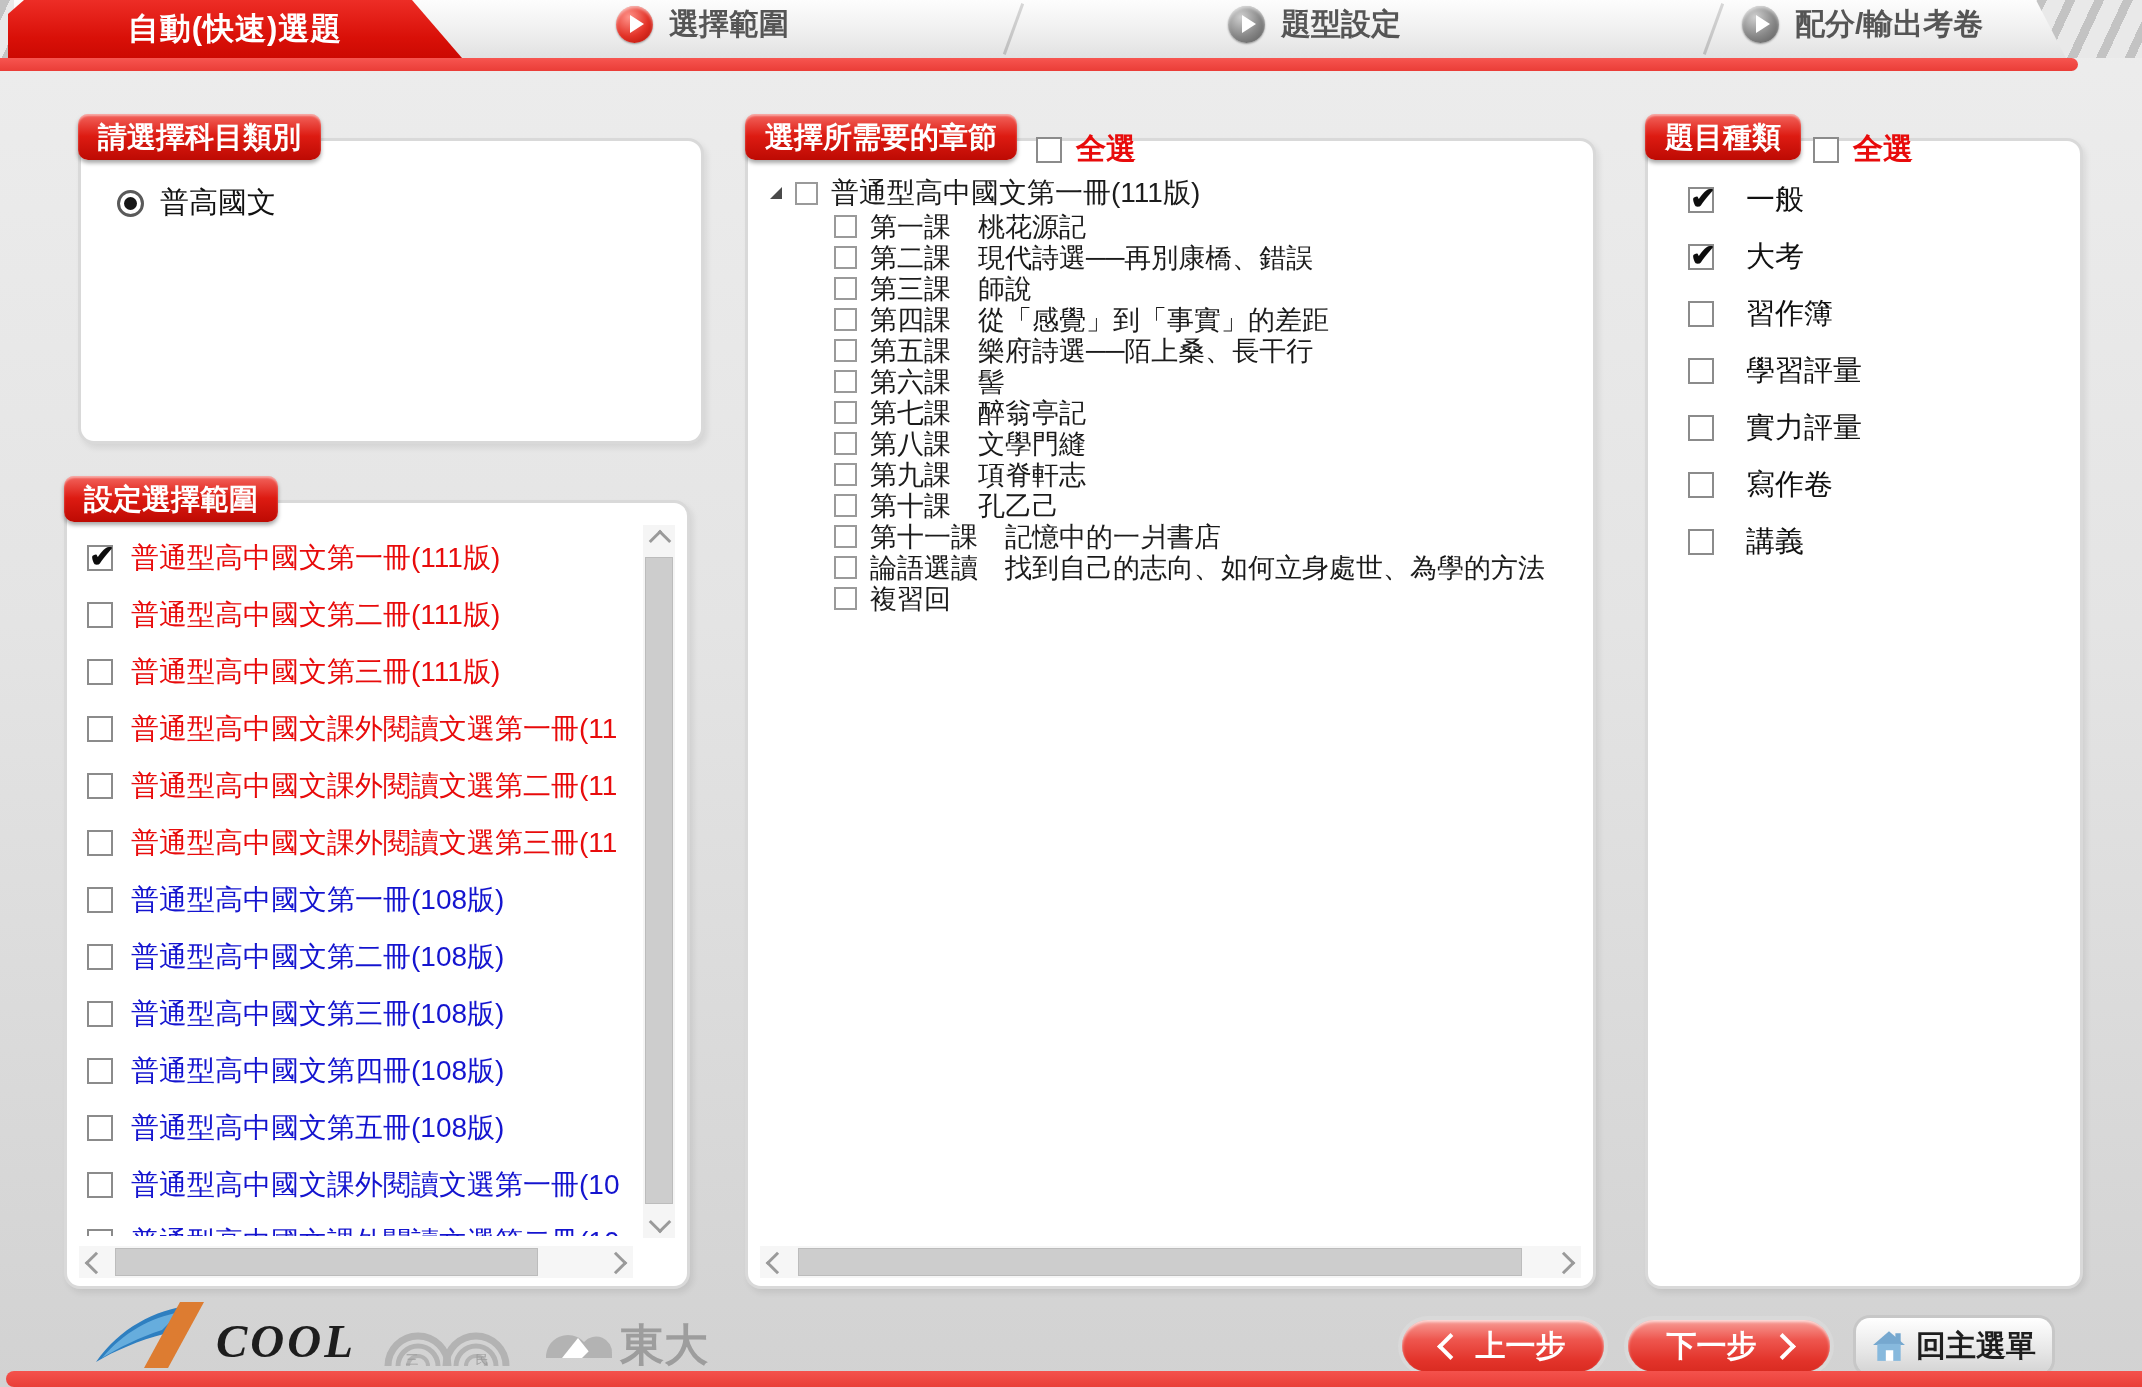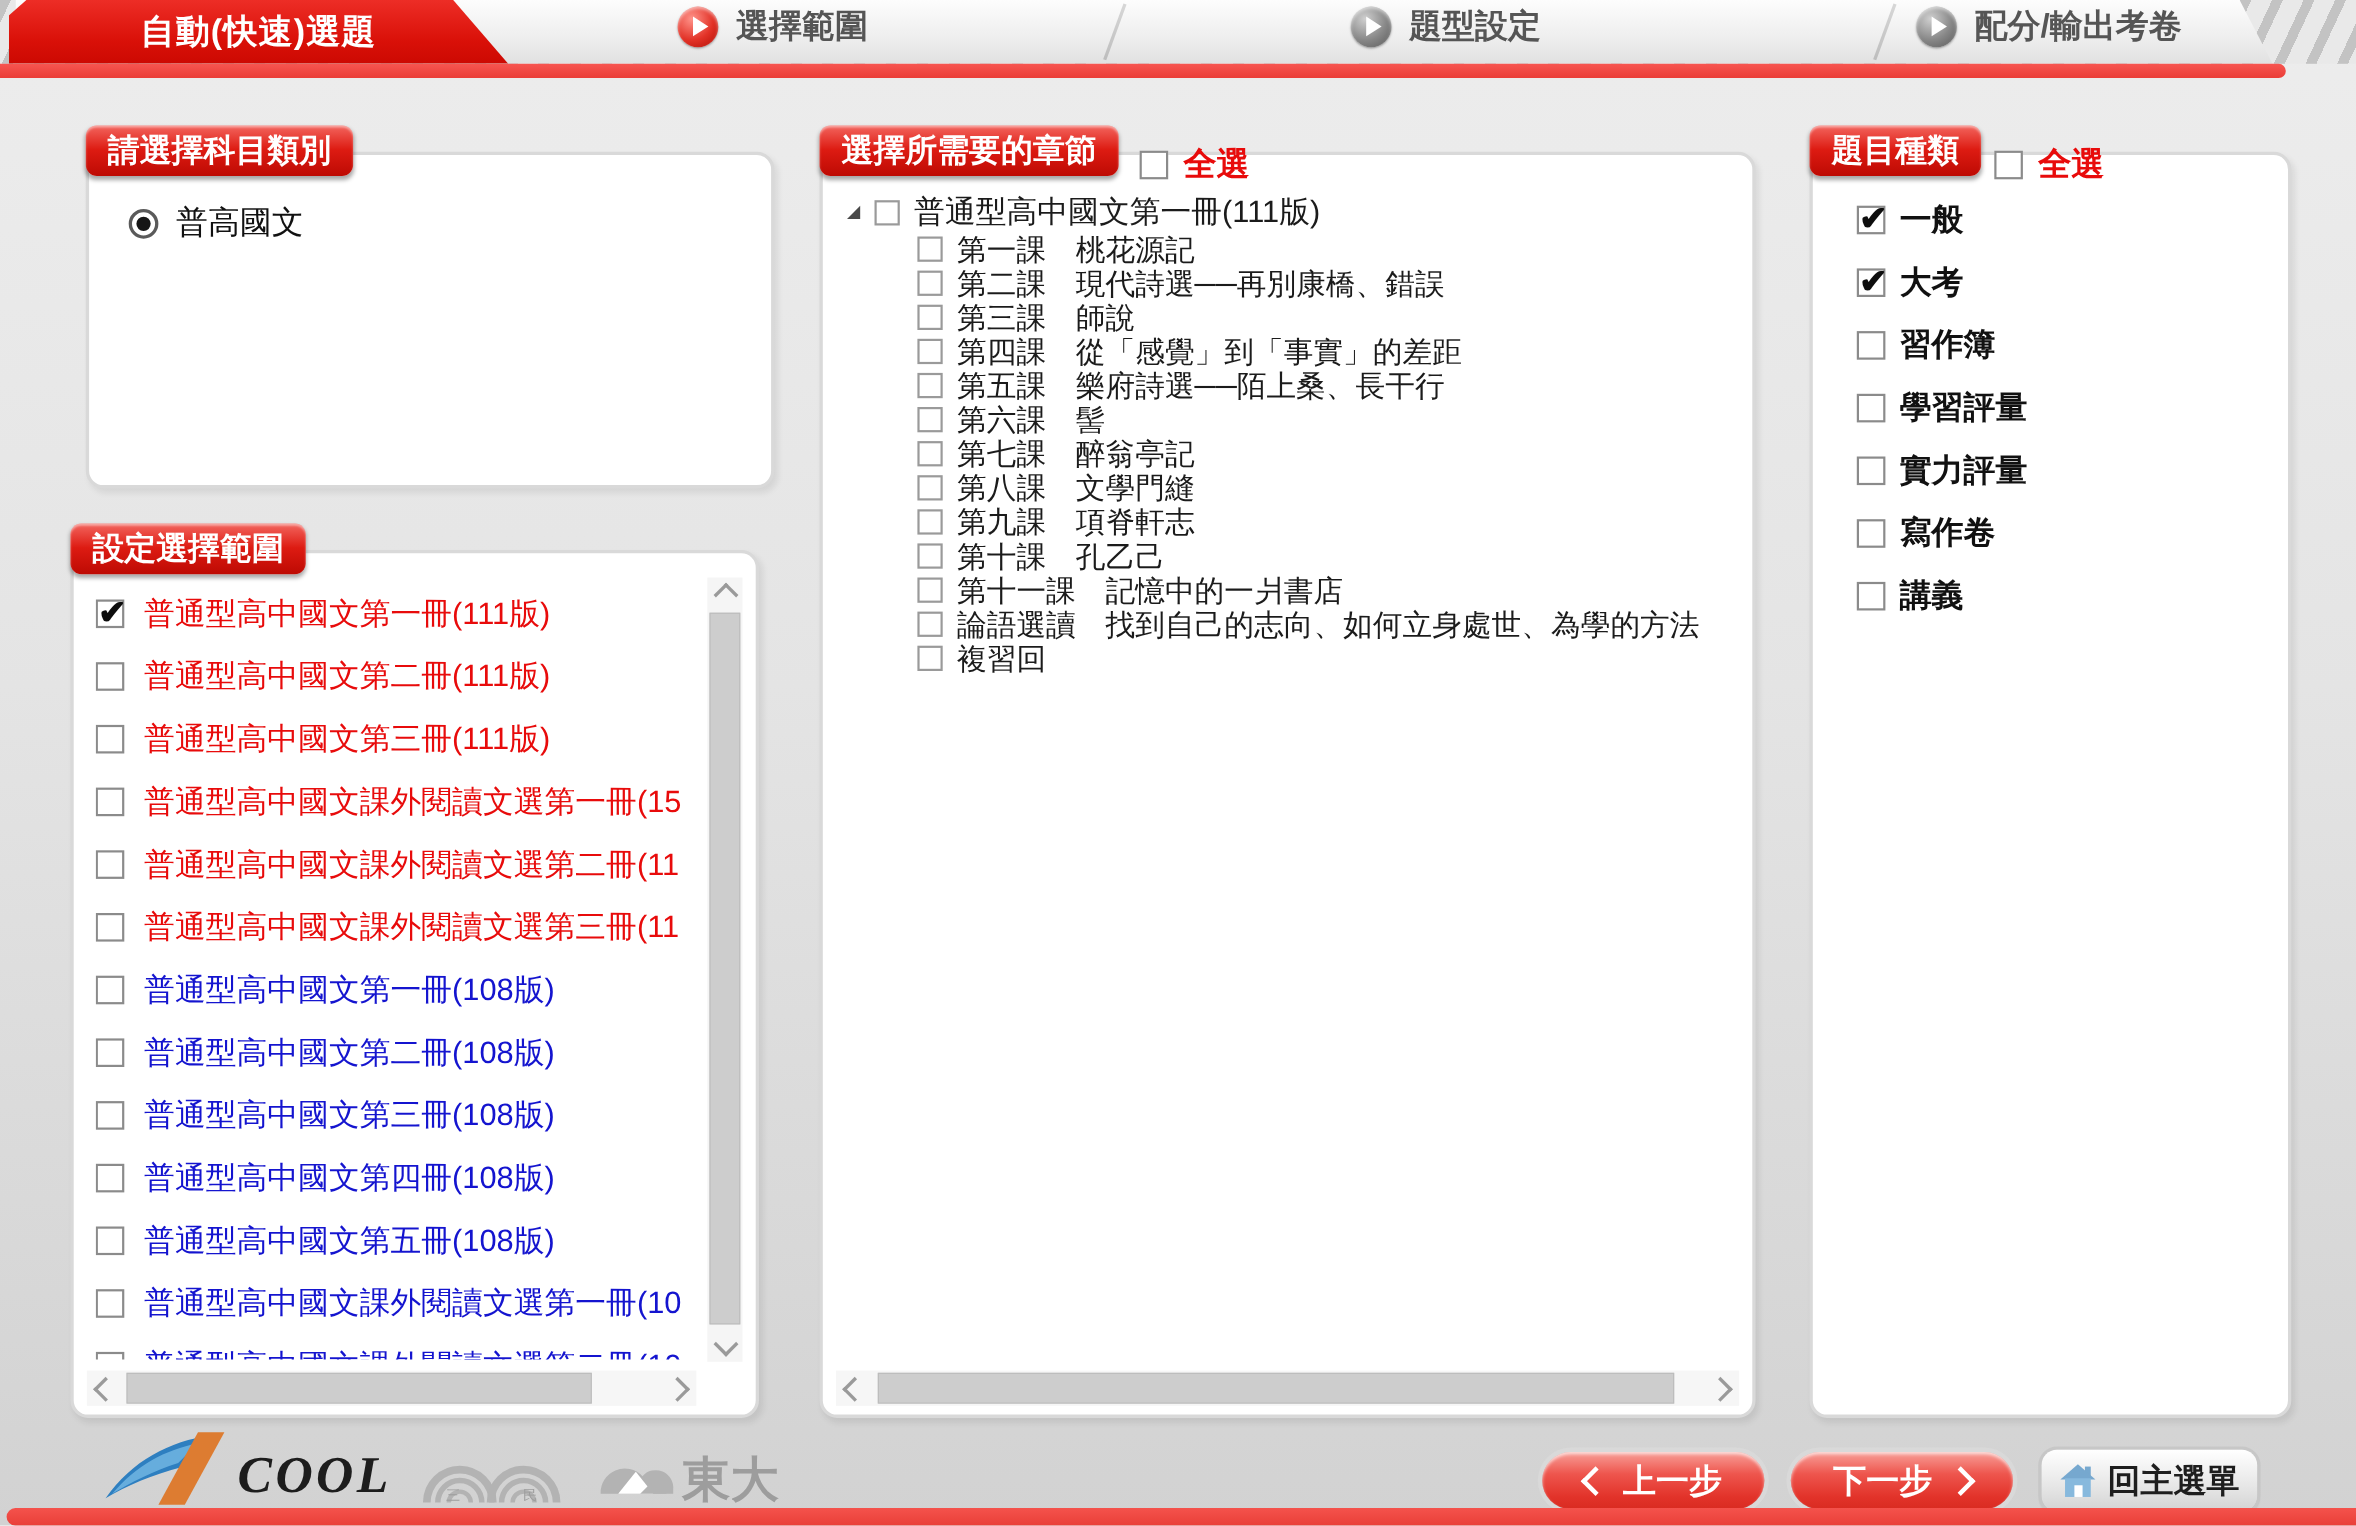--- a/index.html
+++ b/index.html
@@ -65,21 +65,21 @@
   .varrow{position:absolute;left:9px;} .varrow.top{top:8px;} .varrow.bot{bottom:8px;}
   .harrow{position:absolute;top:9px;} .harrow.l{left:9px;} .harrow.r{right:9px;}
   
   .chap-viewport{position:absolute;left:22px;top:34px;right:10px;bottom:54px;overflow:hidden;color:#1b1b1b;}
   .tree-root{display:flex;align-items:center;gap:13px;height:36px;font-size:28px;white-space:nowrap;}
   .tri{width:0;height:0;border-left:12px solid transparent;border-bottom:12px solid #4a4a4a;flex:none;}
   .tree-row{display:flex;align-items:center;gap:13px;height:31px;margin-left:64px;
             font-size:27px;white-space:nowrap;}
   
   .type-list{position:absolute;left:40px;top:30px;right:14px;}
-  .type-row{height:57px;display:flex;align-items:center;gap:13px;font-size:29px;color:#111;white-space:nowrap;font-weight:bold;}
+  .type-row{height:57px;display:flex;align-items:center;gap:32px;font-size:29px;color:#111;white-space:nowrap;}
   
   .logos{position:absolute;left:92px;top:1298px;height:72px;display:flex;align-items:flex-end;gap:26px;}
   .cool-wrap{display:flex;align-items:flex-end;gap:4px;}
   .cool-text{font-family:"Liberation Serif",serif;font-style:italic;font-weight:bold;
              font-size:47px;color:#1d1d1d;letter-spacing:3px;line-height:58px;text-align:right;}
   .btn-red{position:absolute;top:1320px;height:52px;border-radius:27px;cursor:pointer;
            display:flex;align-items:center;justify-content:center;gap:16px;
            color:#fff;font-size:30px;font-weight:bold;
            background:linear-gradient(180deg,#f89f98 0%,#ee564e 38%,#e2332a 78%,#d92b21 100%);
            box-shadow:0 0 0 4px #d9d9d9,inset 0 2px 3px rgba(255,255,255,.65),0 2px 3px rgba(0,0,0,.25);}
@@ -145,21 +145,21 @@
           <span class="lbl" style="color: rgb(232, 11, 11);">普通型高中國文第二冊(111版)</span>
         </div>
 
         <div class="range-row">
           <span class="cb"></span>
           <span class="lbl" style="color: rgb(232, 11, 11);">普通型高中國文第三冊(111版)</span>
         </div>
 
         <div class="range-row">
           <span class="cb"></span>
-          <span class="lbl" style="color: rgb(232, 11, 11);">普通型高中國文課外閱讀文選第一冊(15</span>
+          <span class="lbl" style="color: rgb(232, 11, 11);">普通型高中國文課外閱讀文選第一冊(11</span>
         </div>
 
         <div class="range-row">
           <span class="cb"></span>
           <span class="lbl" style="color: rgb(232, 11, 11);">普通型高中國文課外閱讀文選第二冊(11</span>
         </div>
 
         <div class="range-row">
           <span class="cb"></span>
           <span class="lbl" style="color: rgb(232, 11, 11);">普通型高中國文課外閱讀文選第三冊(11</span>

